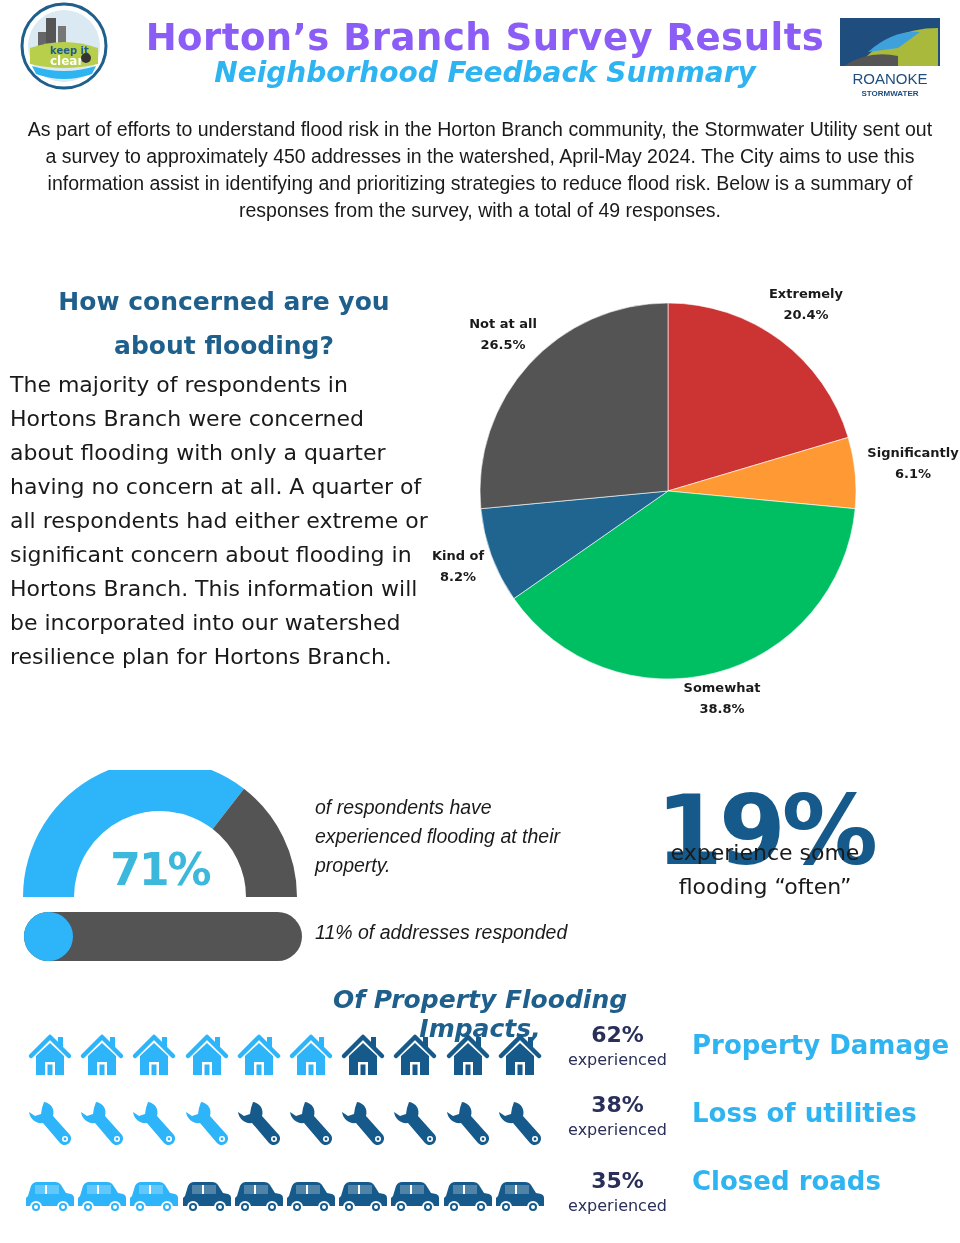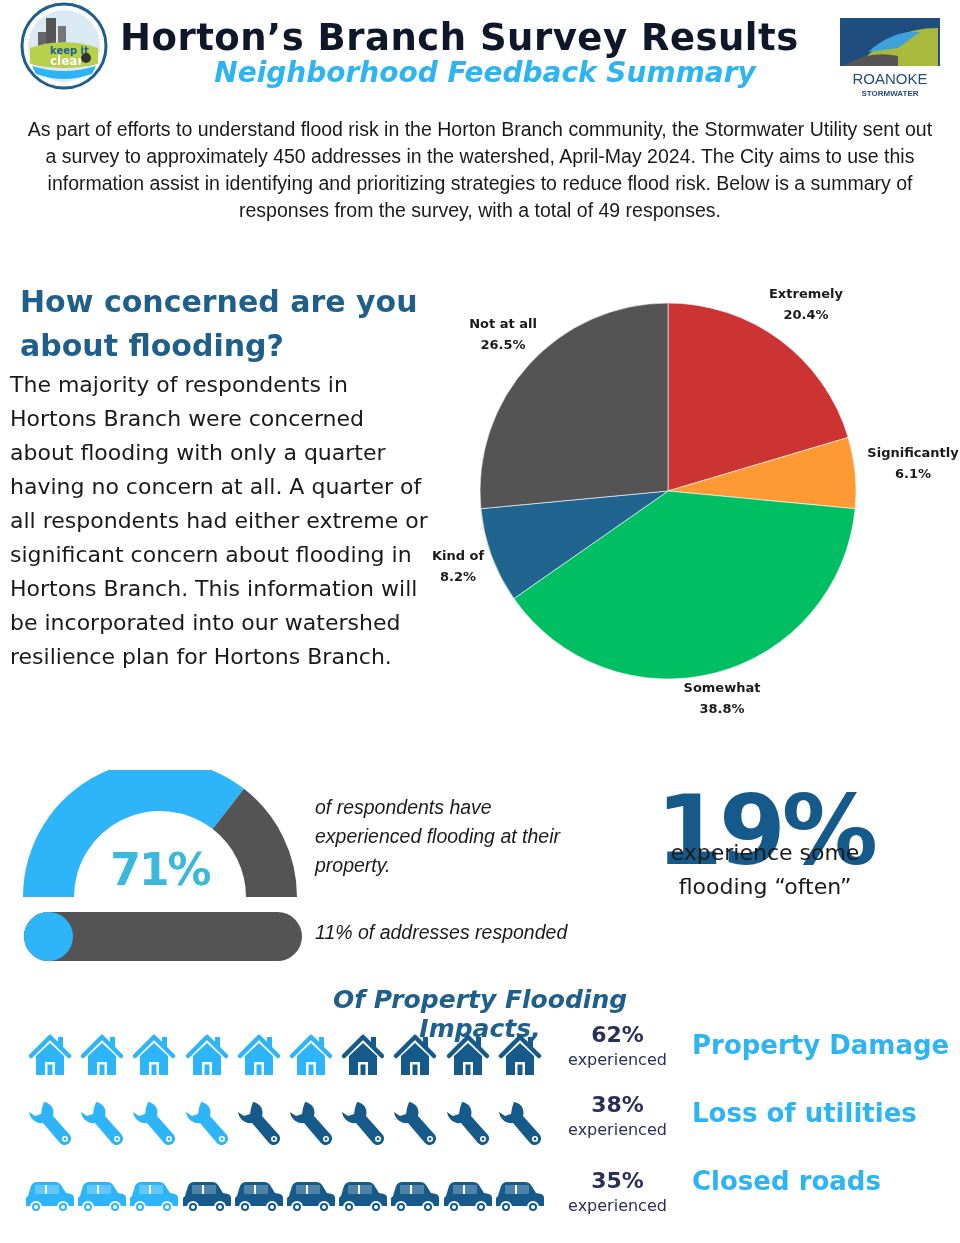--- a/index.html
+++ b/index.html
@@ -4,26 +4,26 @@
 <style>
   * { box-sizing: border-box; margin: 0; padding: 0; }
   html, body { width: 960px; height: 1243px; background: #ffffff; overflow: hidden; }
   body { position: relative; font-family: "DejaVu Sans", sans-serif; color: #1a1a1a; }
 
   .abs { position: absolute; }
 
   
   .logo-left { left: 20px; top: 2px; width: 88px; height: 88px; }
   .logo-right { left: 838px; top: 18px; width: 104px; height: 82px; }
-  .title { left: 120px; top: 16px; width: 730px; text-align: left; font-weight: bold; font-size: 37px; color: #0f172a; letter-spacing: 0.5px; }
+  .title { left: 120px; top: 16px; width: 730px; text-align: center; font-weight: bold; font-size: 37px; color: #8b5cf6; letter-spacing: 0.5px; }
   .subtitle { left: 120px; top: 56px; width: 730px; text-align: center; font-weight: bold; font-style: italic; font-size: 28px; color: #2eb4f0; }
   .intro { left: 20px; top: 116px; width: 920px; text-align: center; font-family: "Liberation Sans", sans-serif; font-size: 19.5px; line-height: 27px; color: #1a1a1a; }
 
   
-  .q-title { left: 20px; top: 280px; width: 408px; text-align: left; font-weight: bold; font-size: 30px; line-height: 44px; color: #1e5f8c; }
+  .q-title { left: 20px; top: 280px; width: 408px; text-align: center; font-weight: bold; font-size: 25px; line-height: 44px; color: #1e5f8c; }
   .q-body { left: 10px; top: 368px; width: 418px; text-align: left; font-size: 22px; line-height: 34px; color: #1a1a1a; }
 
   
   .pie-svg { left: 430px; top: 280px; width: 530px; height: 440px; }
   .pie-label { font-family: "DejaVu Sans", sans-serif; font-weight: bold; font-size: 13px; fill: #1a1a1a; }
 
   
   .gauge-svg { left: 20px; top: 770px; width: 290px; height: 195px; }
   .gauge-text { left: 315px; top: 793px; width: 260px; font-style: italic; font-size: 19.5px; line-height: 29px; color: #1a1a1a; font-family: "Liberation Sans", sans-serif; }
   .bar-text { left: 315px; top: 921px; width: 300px; font-style: italic; font-size: 19.5px; color: #1a1a1a; font-family: "Liberation Sans", sans-serif; }

